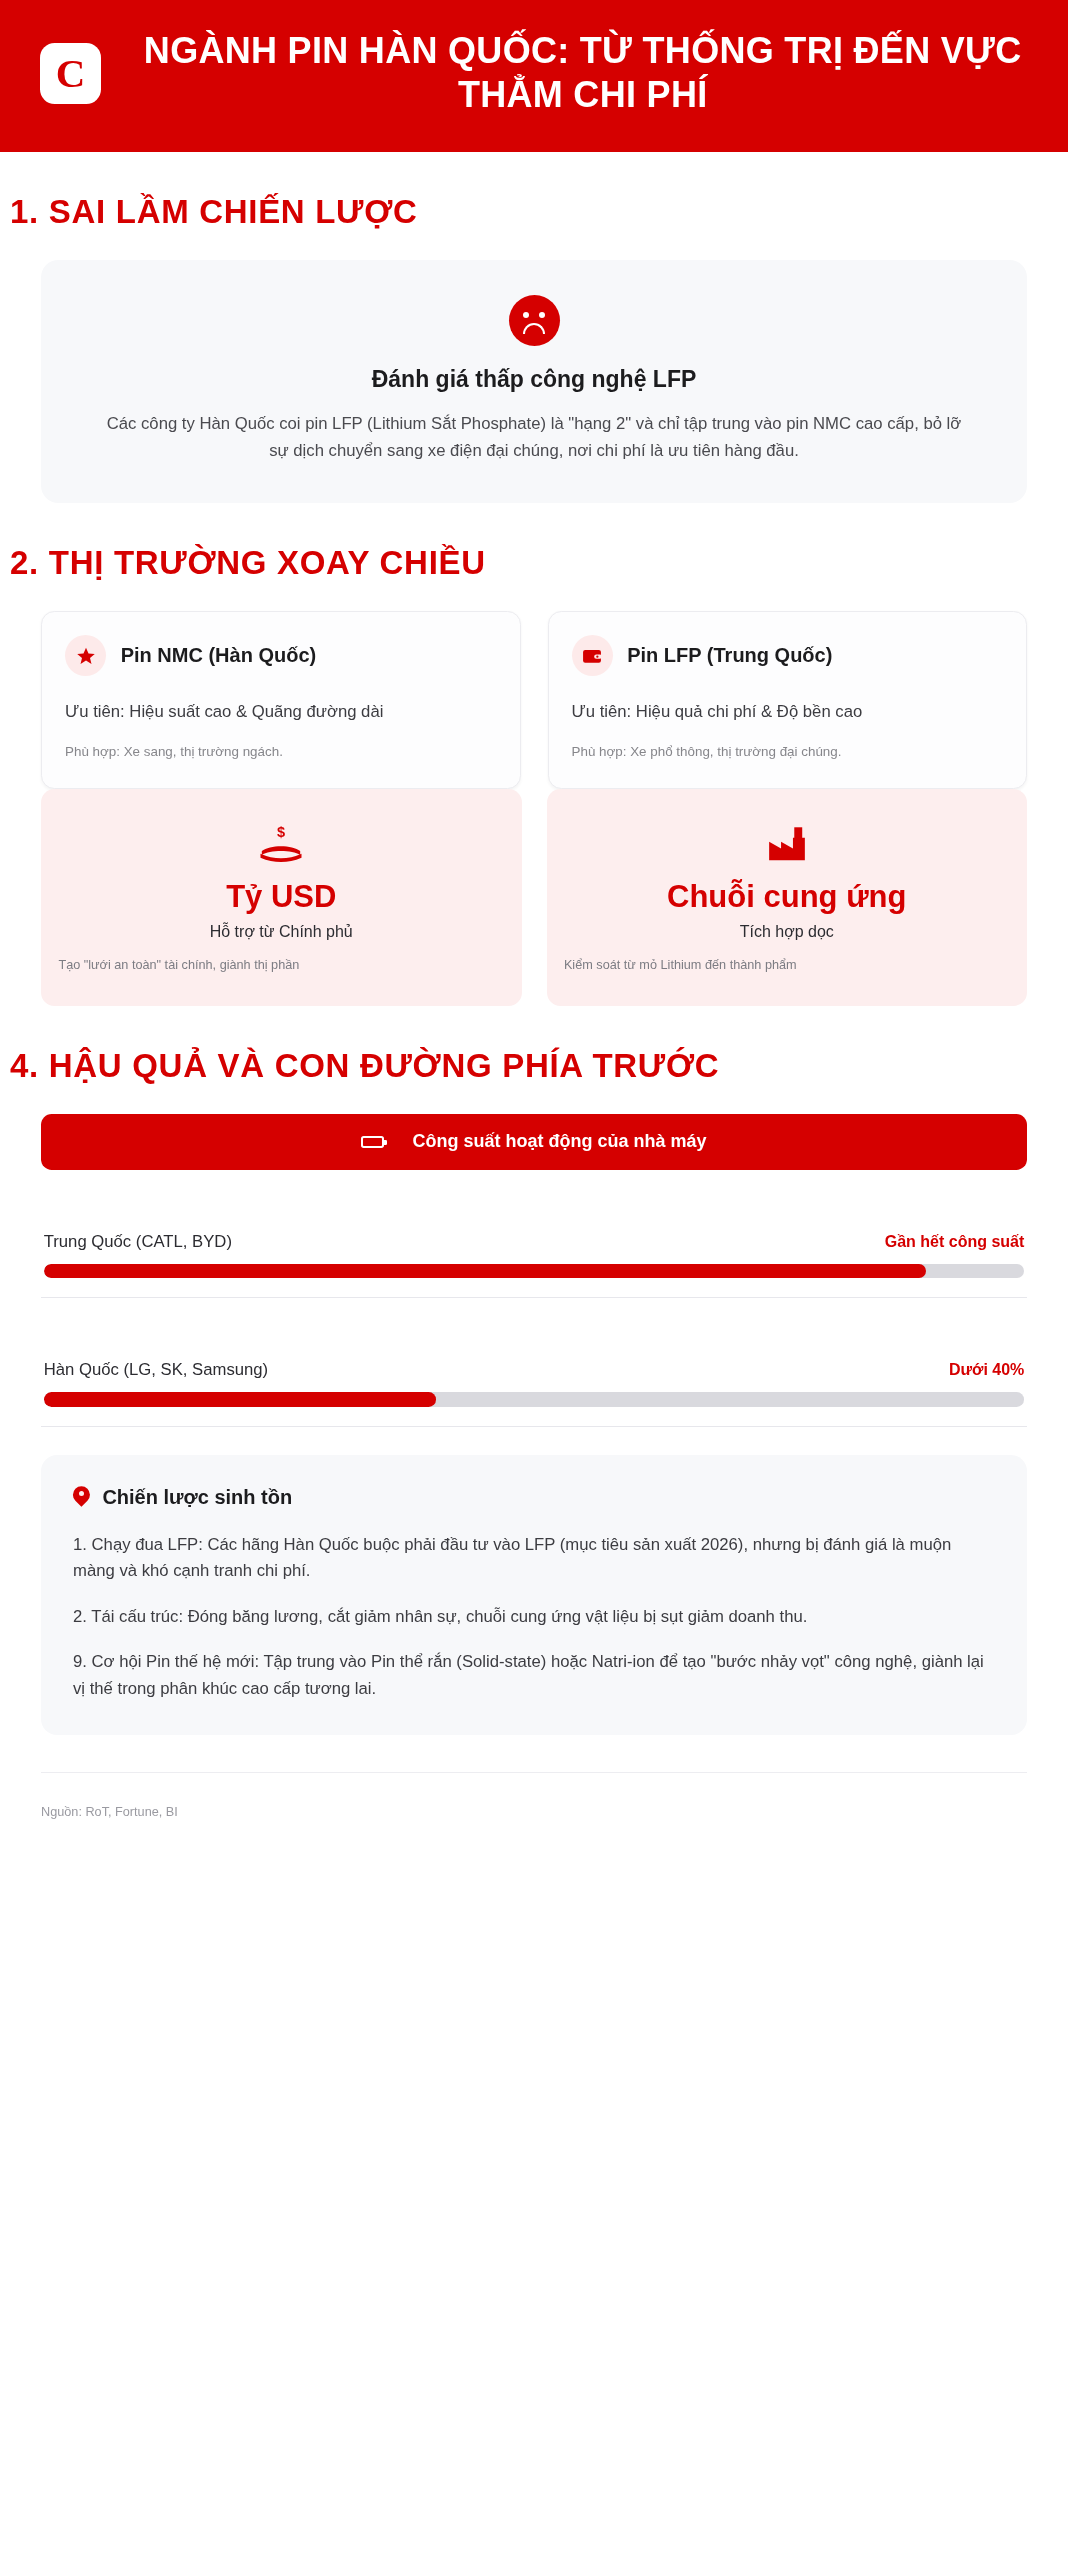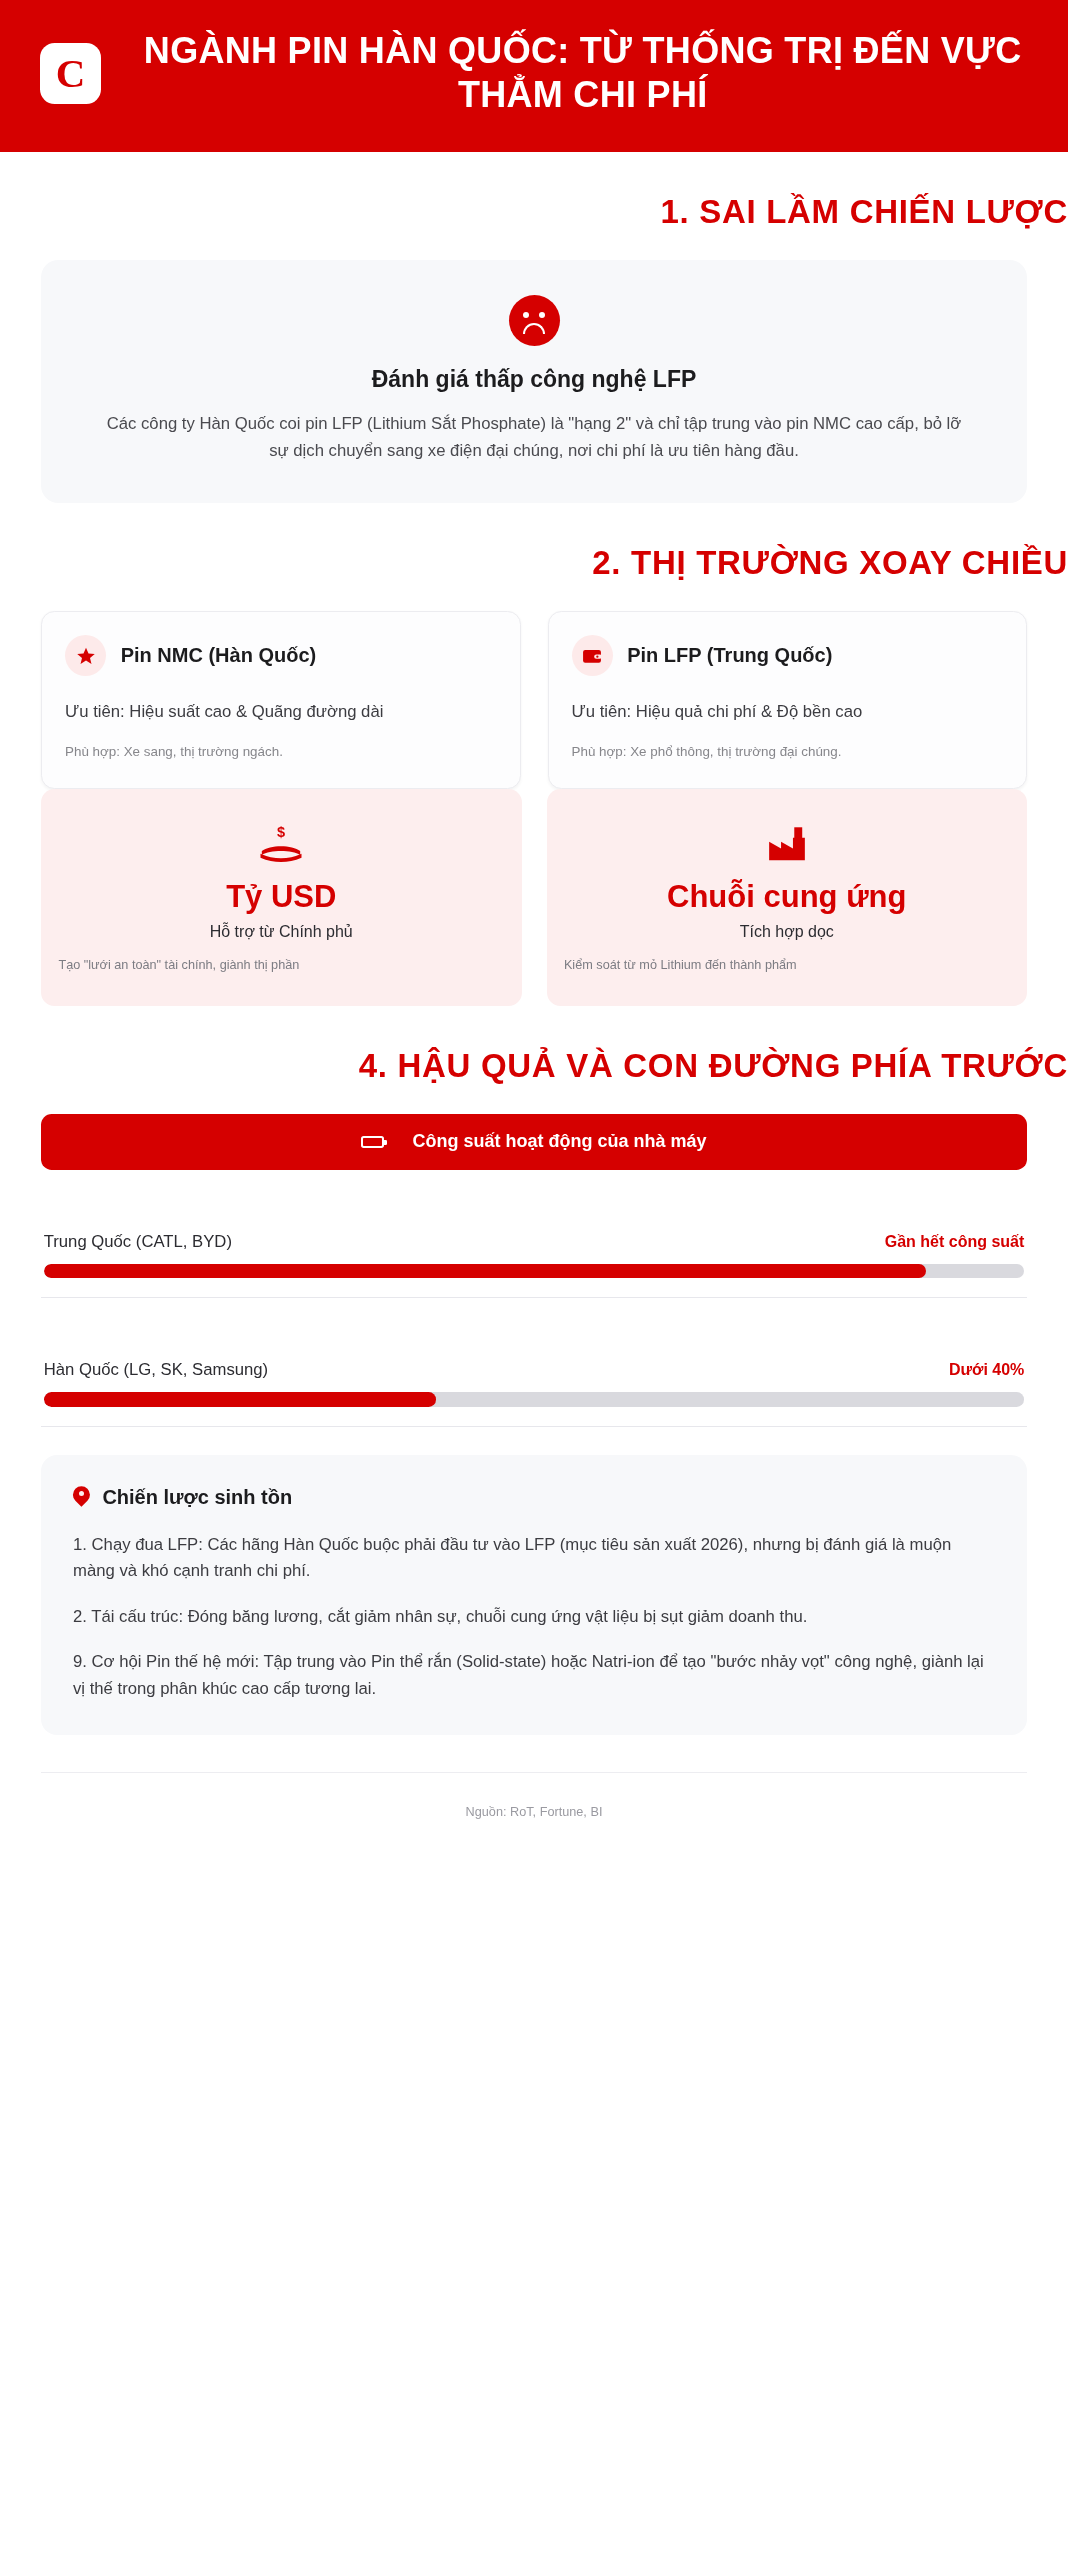--- a/index.html
+++ b/index.html
@@ -54,27 +54,28 @@
     font-size: 36px;
     font-weight: bold;
     line-height: 1.22;
     letter-spacing: 0.3px;
     text-transform: uppercase;
     padding-left: 13.4px;
   }
 
   
   .section-title {
-    text-align: right;
+    text-align: left;
     color: #d50000;
     font-size: 33px;
     font-weight: bold;
     letter-spacing: 0.7px;
     text-transform: uppercase;
-    margin: 41px 0 29px 0;
+    margin: 41px 12px 29px 0;
+    padding-left: 10px;
   }
 
   .container { padding: 0 41px; }
 
   
   .card-flat {
     background: #f7f8fa;
     border-radius: 17.4px;
     padding: 35px 40px 39px 40px;
     text-align: center;
@@ -307,21 +308,20 @@
   }
   .strategy p {
     font-size: 16.7px;
     line-height: 1.6;
     color: #3c3c41;
     margin-bottom: 18.7px;
   }
   .strategy p:last-child { margin-bottom: 0; }
 
   .footer {
-    text-align: center;
     font-size: 12.7px;
     color: #9a9aa1;
     padding: 32px 0 24px 0;
     border-top: 0.7px solid #ededf1;
     margin: 37px 41px 0 41px;
   }
   .spacer-sm { height: 17.4px; }
 </style>
 </head>
 <body>

